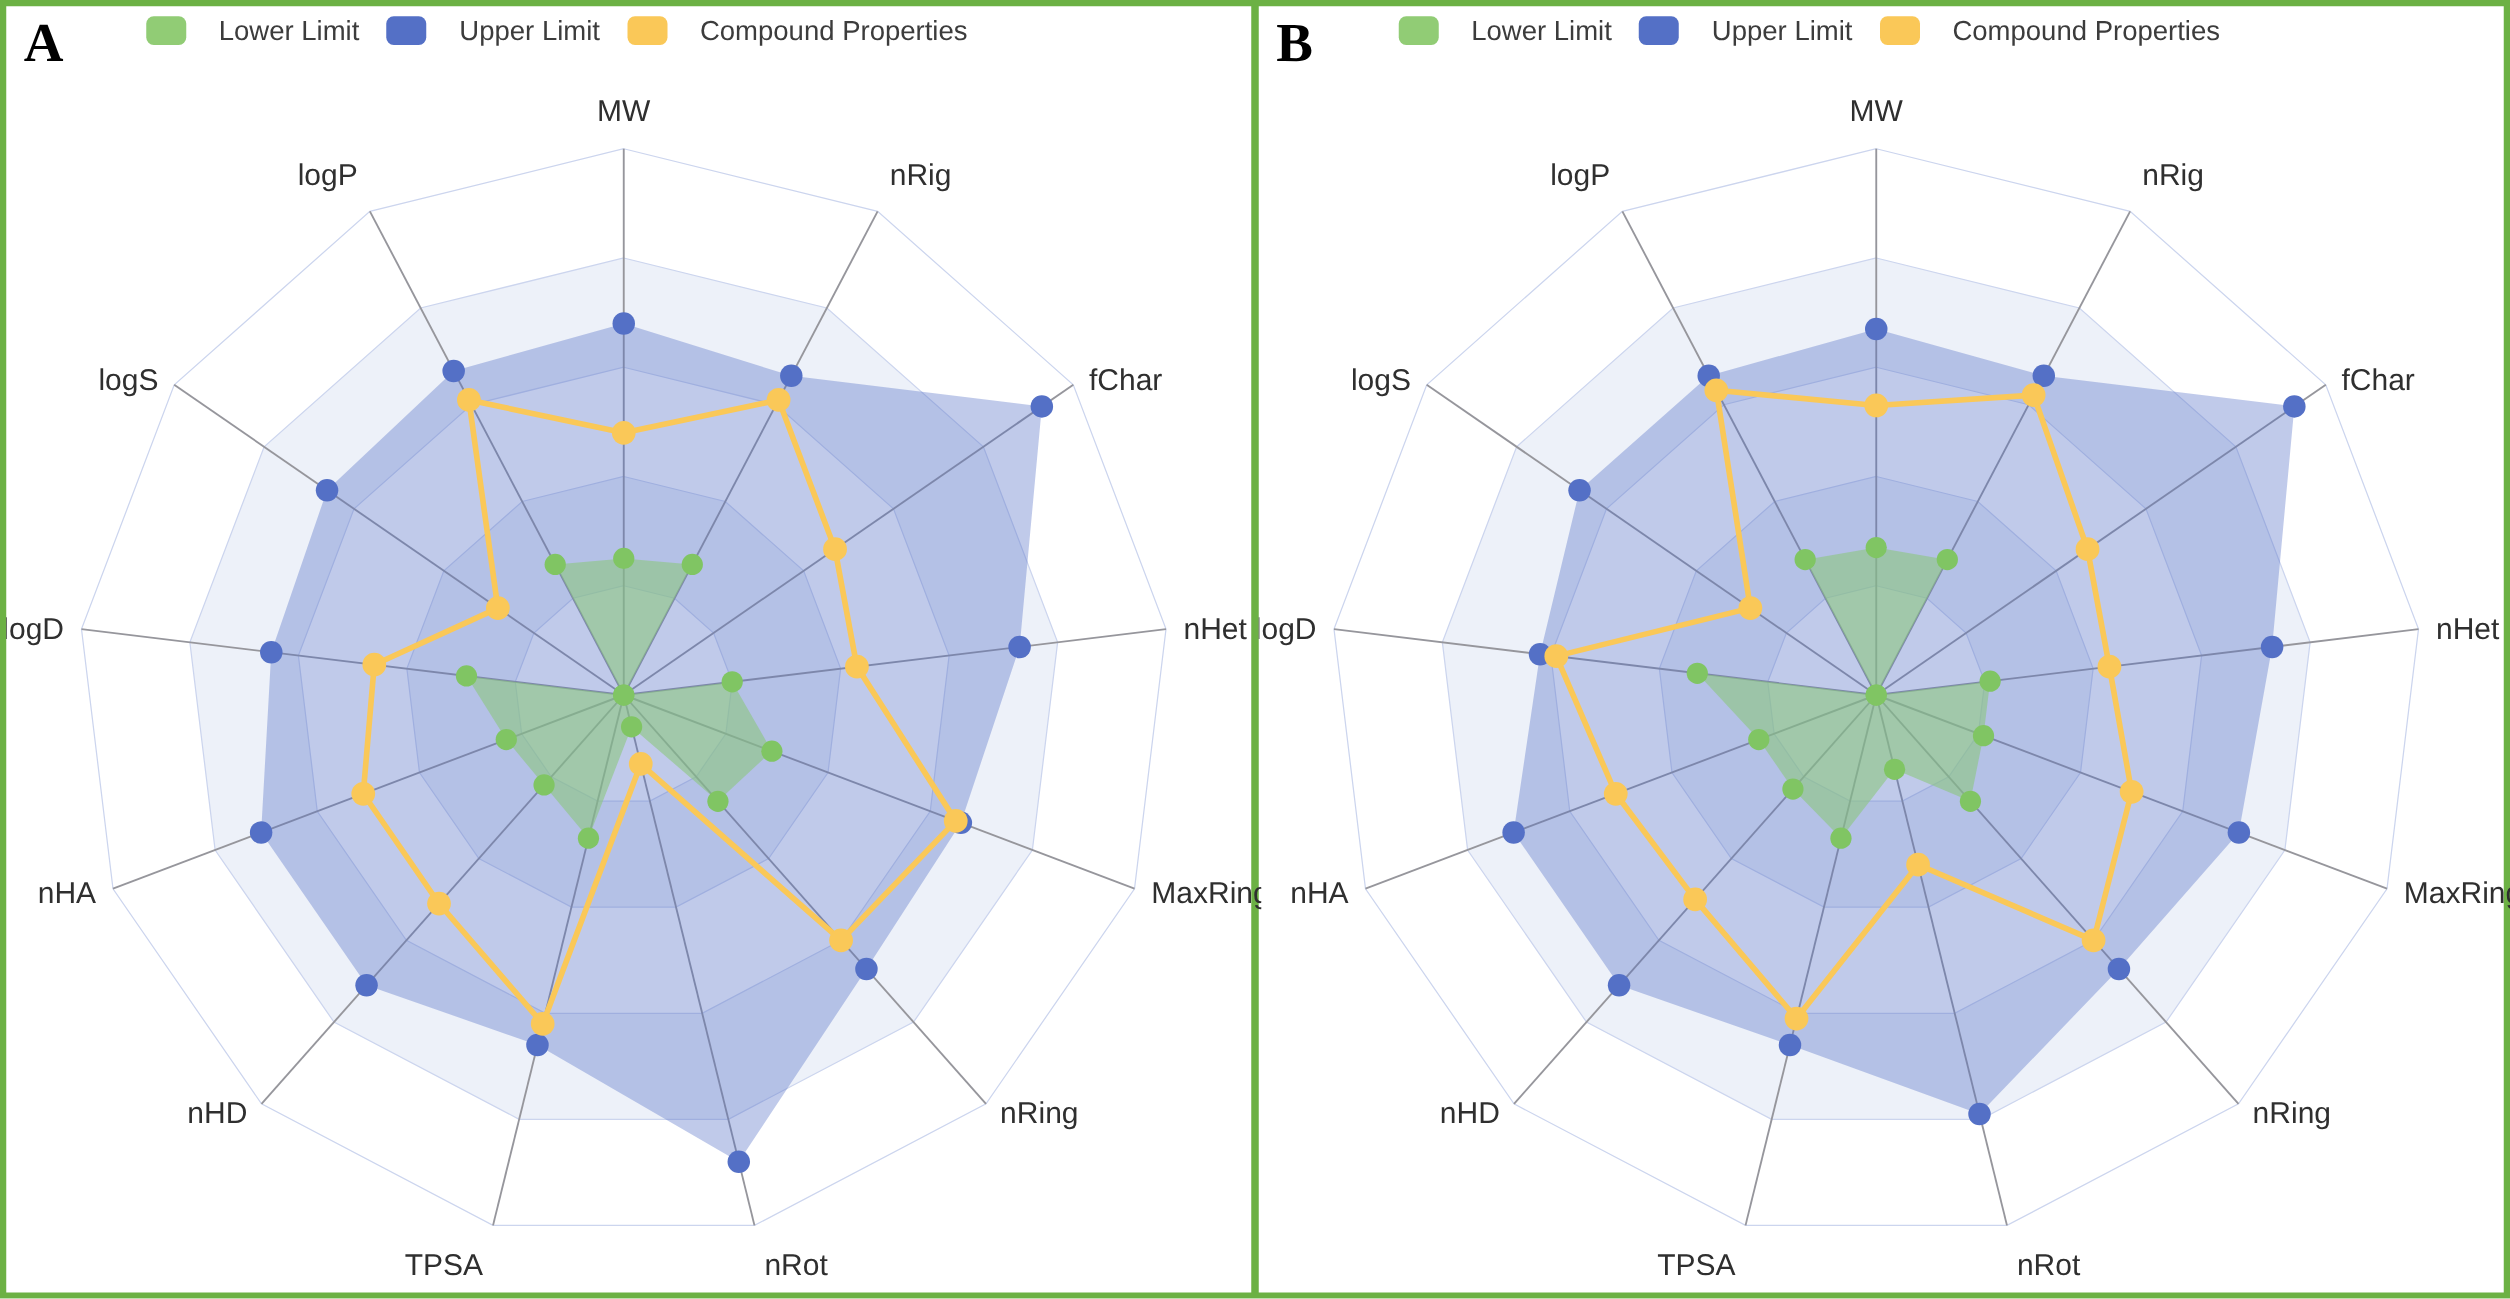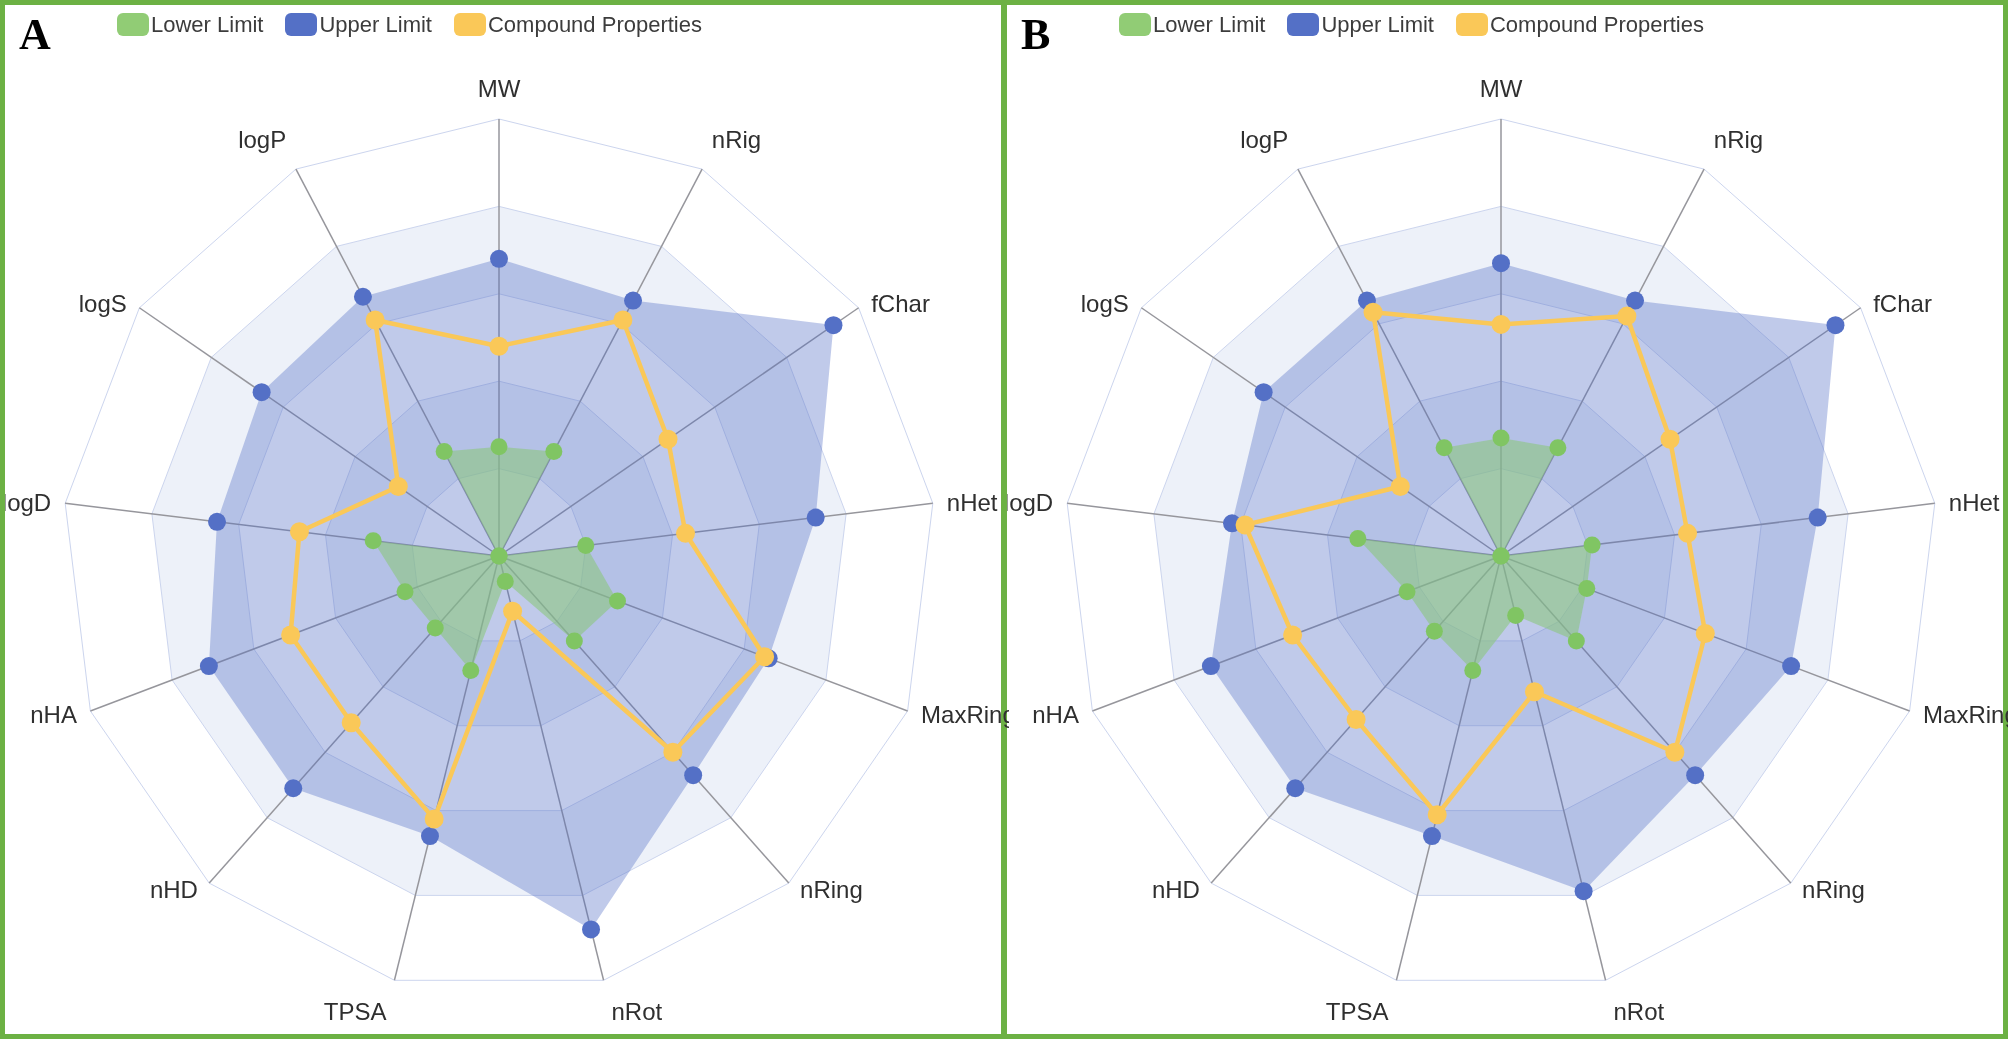--- a/index.html
+++ b/index.html
@@ -42,21 +42,21 @@
     left: 112px;
     display: flex;
     flex-direction: row;
     align-items: center;
     gap: 22px;
     z-index: 3;
   }
   .legend-item {
     display: flex;
     align-items: center;
-    gap: 2px;
+    gap: 26px;
     cursor: pointer;
   }
   .swatch {
     width: 32px;
     height: 23px;
     border-radius: 6px;
     display: inline-block;
   }
   .legend-label {
     font-size: 22px;

